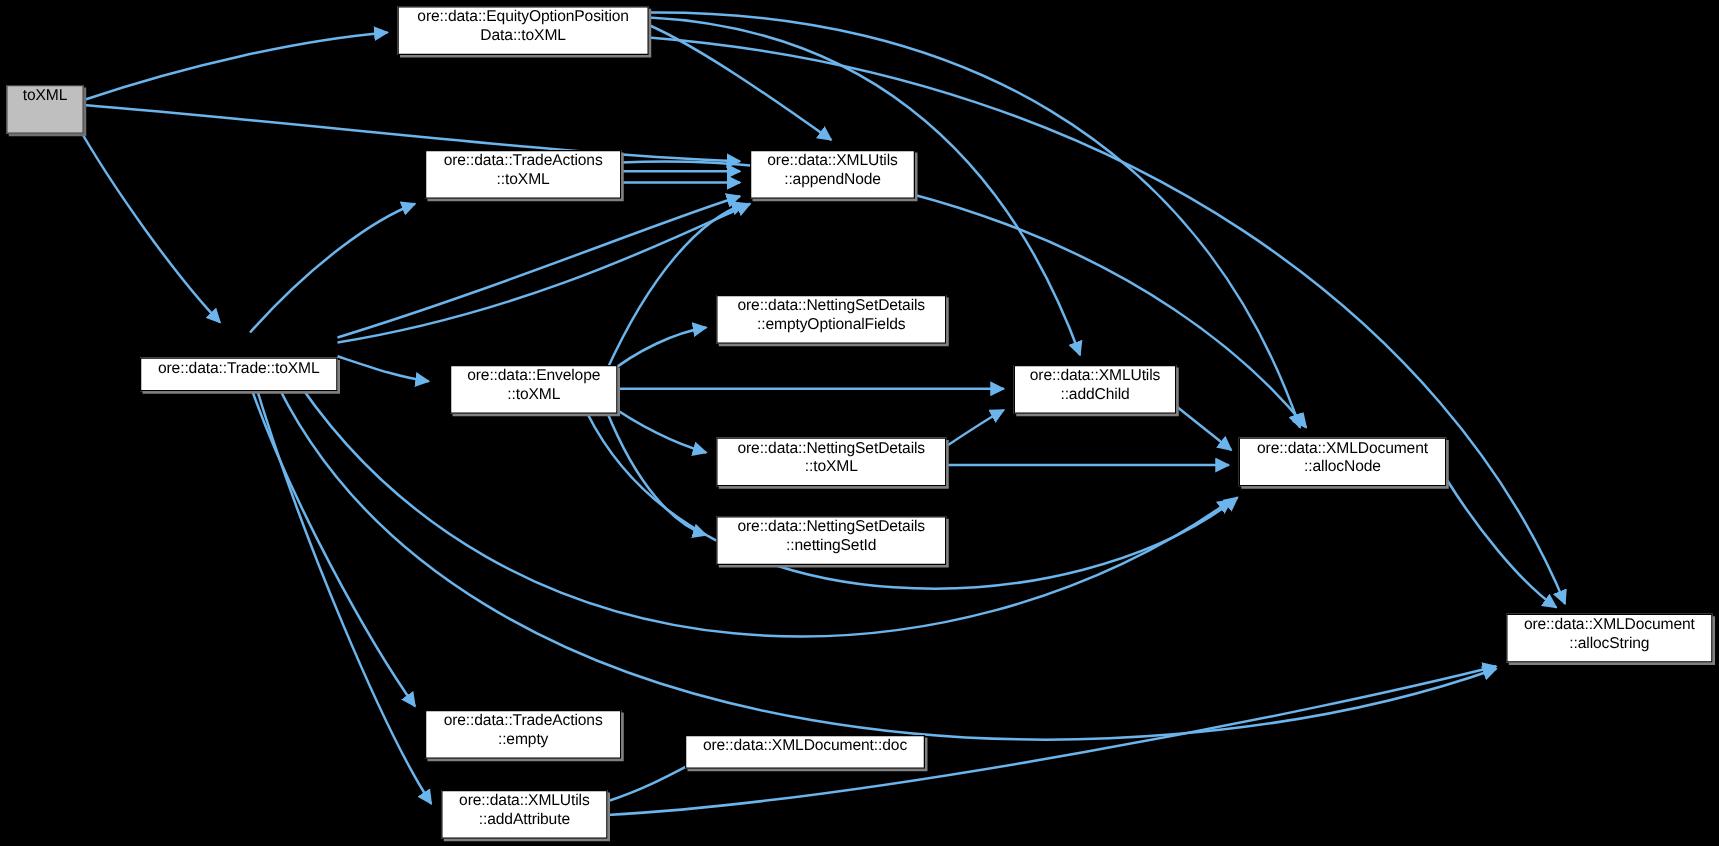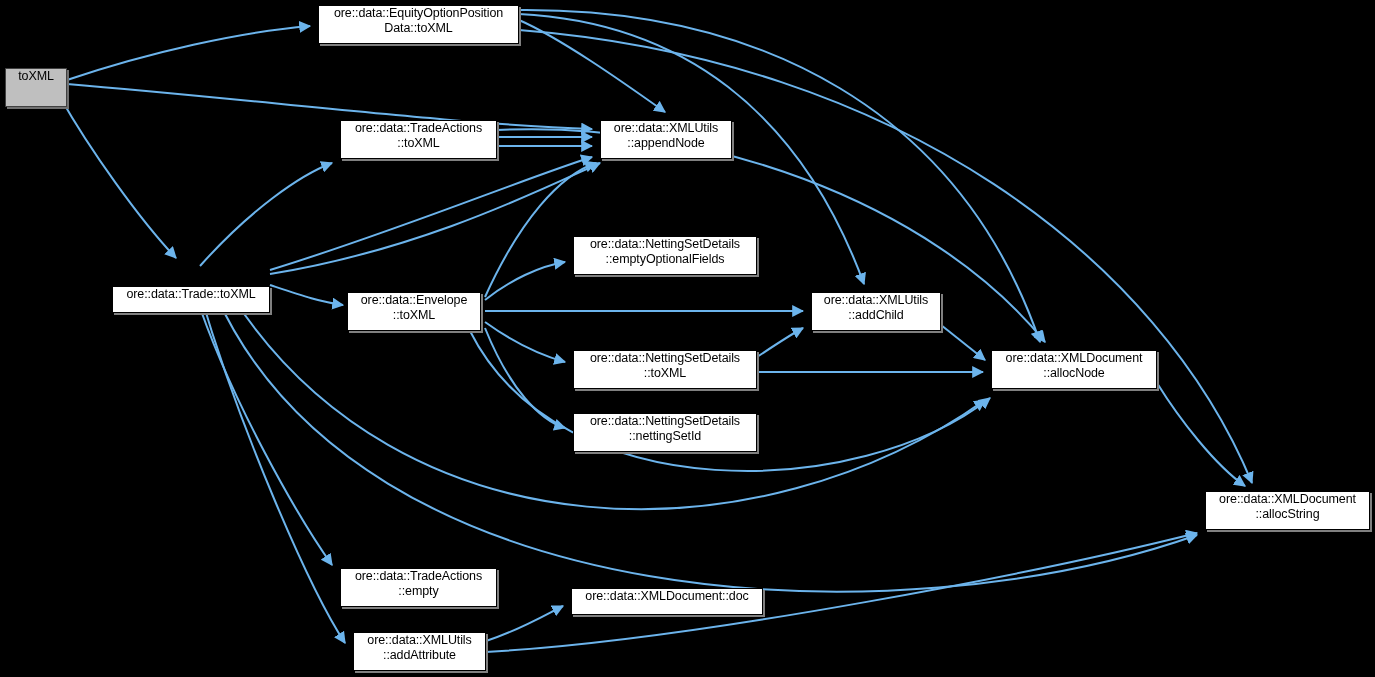--- a/index.html
+++ b/index.html
@@ -97,31 +97,31 @@
       <div class="node root" style="left: 5px; top: 68px; width: 62px; height: 39px;"><span class="node-label">toXML</span></div>
       <div class="node" style="left: 318px; top: 5px; width: 201px; height: 39px;"><span class="node-label">ore::data::EquityOptionPosition
 Data::toXML</span></div>
       <div class="node" style="left: 340px; top: 120px; width: 157px; height: 39px;"><span class="node-label">ore::data::TradeActions
 ::toXML</span></div>
       <div class="node" style="left: 600px; top: 120px; width: 132px; height: 39px;"><span class="node-label">ore::data::XMLUtils
 ::appendNode</span></div>
       <div class="node" style="left: 573px; top: 236px; width: 184px; height: 39px;"><span class="node-label">ore::data::NettingSetDetails
 ::emptyOptionalFields</span></div>
       <div class="node" style="left: 112px; top: 266px; width: 158px; height: 27px; margin-top: 20px;"><span class="node-label">ore::data::Trade::toXML</span></div>
-      <div class="node" style="left: 347px; top: 292px; width: 134px; height: 39px;"><span class="node-label">ore::data::Envelope
+      <div class="node" style="left: 360px; top: 292px; width: 134px; height: 39px;"><span class="node-label">ore::data::Envelope
 ::toXML</span></div>
       <div class="node" style="left: 811px; top: 292px; width: 130px; height: 39px;"><span class="node-label">ore::data::XMLUtils
 ::addChild</span></div>
       <div class="node" style="left: 573px; top: 350px; width: 184px; height: 39px;"><span class="node-label">ore::data::NettingSetDetails
 ::toXML</span></div>
       <div class="node" style="left: 991px; top: 350px; width: 166px; height: 39px;"><span class="node-label">ore::data::XMLDocument
 ::allocNode</span></div>
       <div class="node" style="left: 573px; top: 413px; width: 184px; height: 39px;"><span class="node-label">ore::data::NettingSetDetails
 ::nettingSetId</span></div>
       <div class="node" style="left: 1205px; top: 491px; width: 165px; height: 39px;"><span class="node-label">ore::data::XMLDocument
 ::allocString</span></div>
       <div class="node" style="left: 340px; top: 568px; width: 157px; height: 39px;"><span class="node-label">ore::data::TradeActions
 ::empty</span></div>
-      <div class="node" style="left: 571px; top: 588px; width: 192px; height: 27px;"><span class="node-label">ore::data::XMLDocument::doc</span></div>
+      <div class="node" style="left: 548px; top: 588px; width: 192px; height: 27px;"><span class="node-label">ore::data::XMLDocument::doc</span></div>
       <div class="node" style="left: 353px; top: 632px; width: 133px; height: 39px;"><span class="node-label">ore::data::XMLUtils
 ::addAttribute</span></div>
     </div>
 </div>
 
 </body></html>

